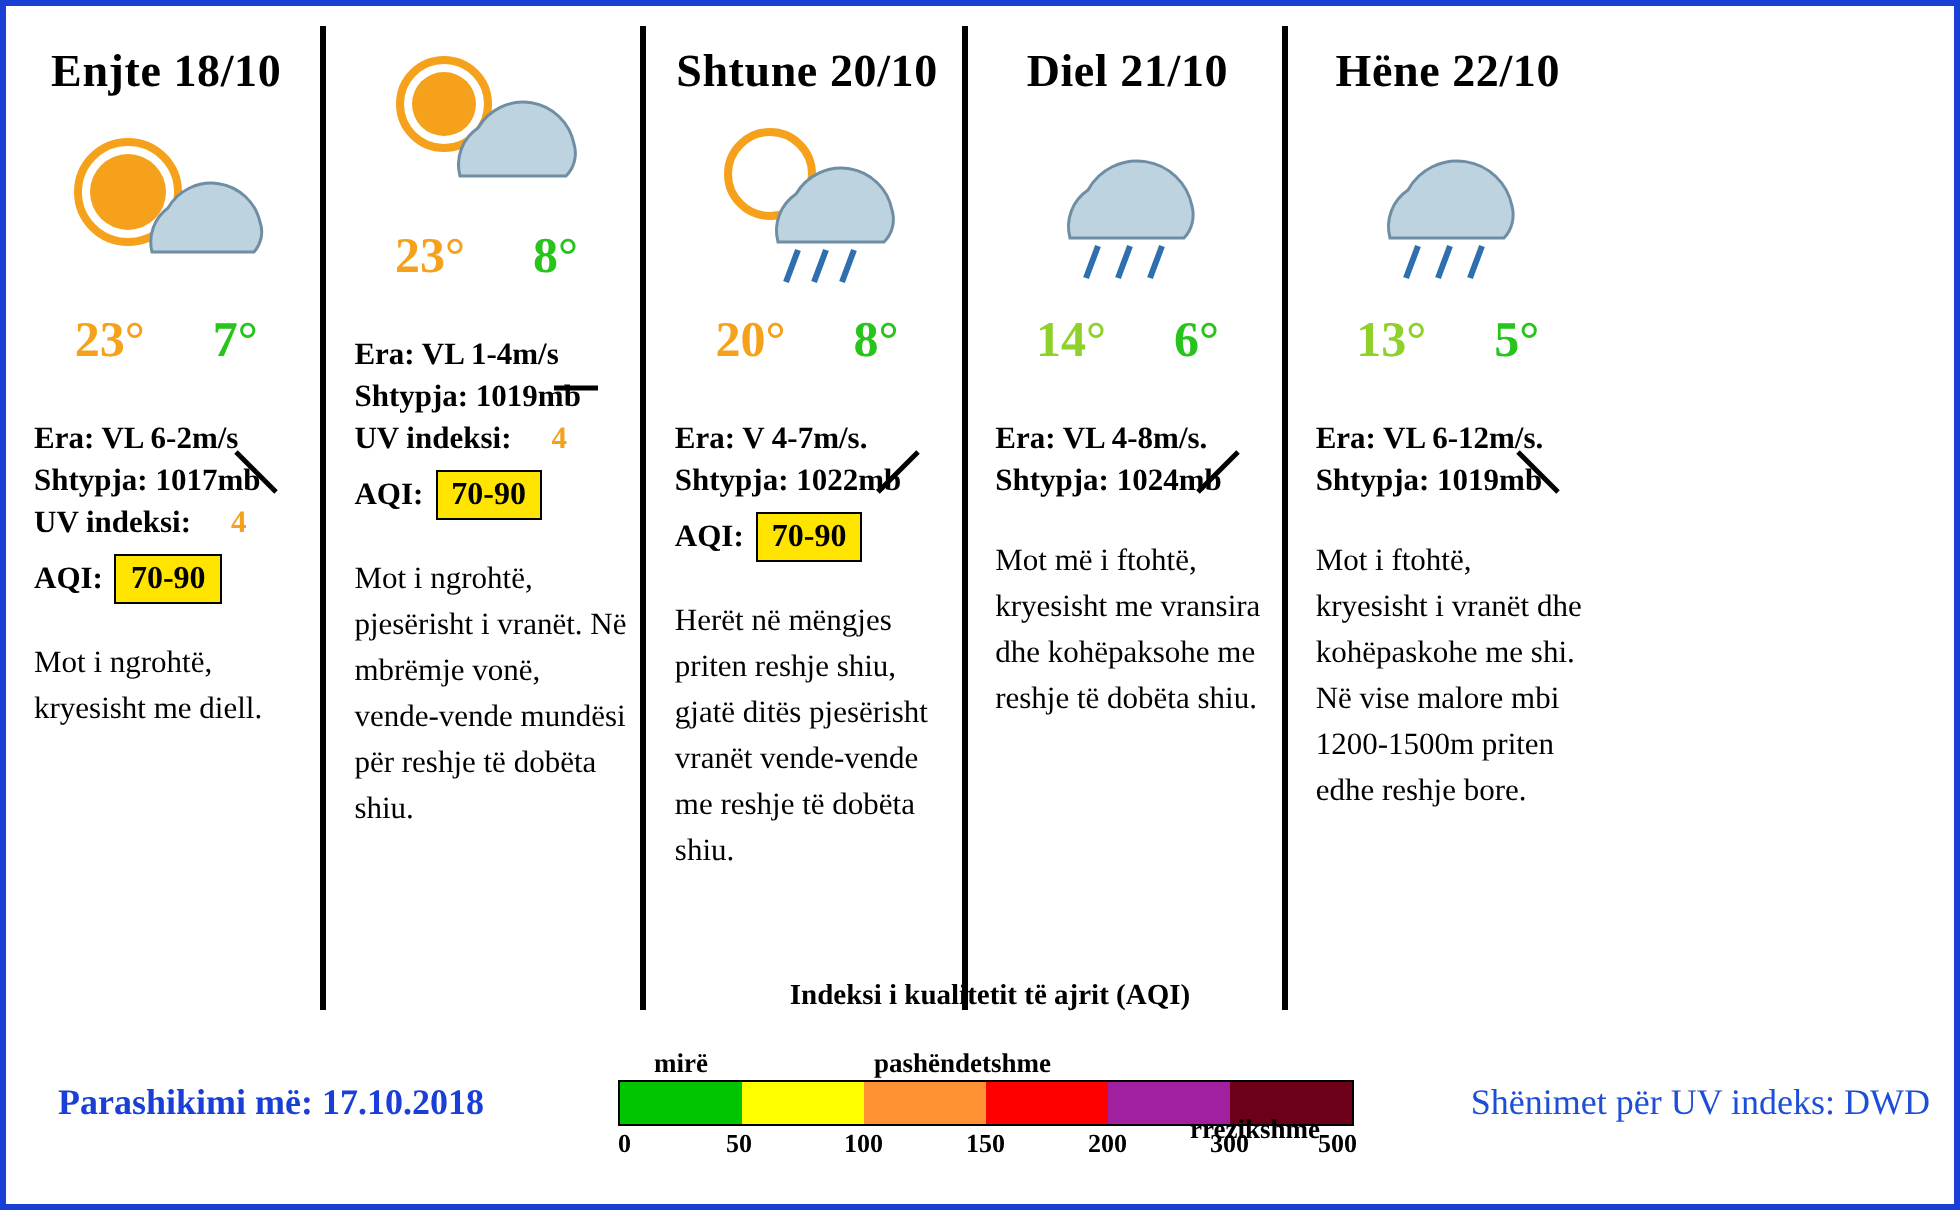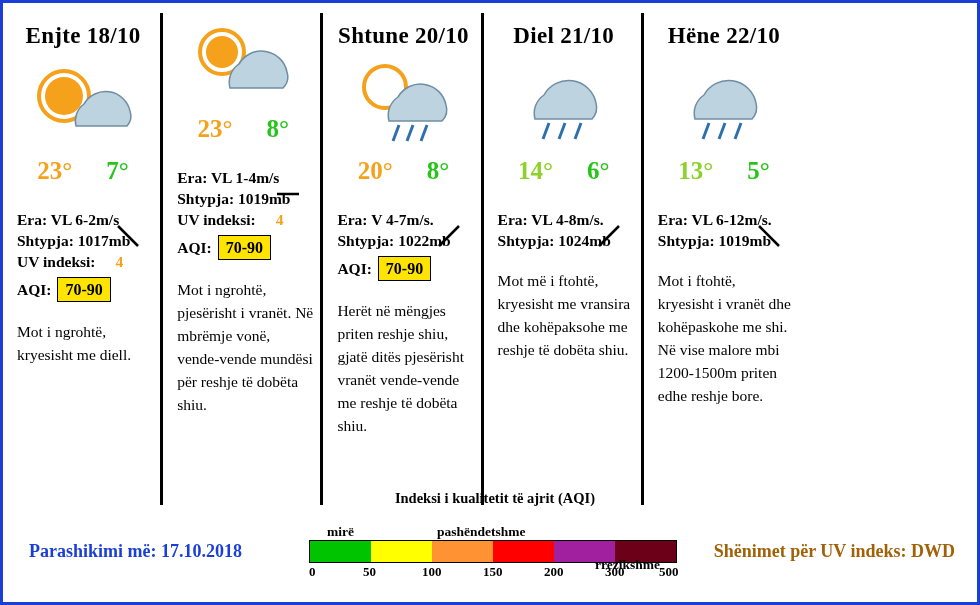--- a/index.html
+++ b/index.html
@@ -108,24 +108,24 @@
   
   .footer-left{
     position:absolute;
     left:26px;bottom:40px;
     color:#1a3fd6;
     font-size:18px;
     font-weight:bold;
   }
   .footer-right{
     position:absolute;
-    right:22px;bottom:40px;
-    color:#a16207;
+    right:12px;bottom:40px;
+    color:#1d4ed8;
     font-size:18px;
-    font-weight:bold;
+    font-weight:normal;
   }
   .legend{
     position:absolute;
     left:306px;bottom:22px;
     width:372px;
   }
   .legend-title{
     text-align:center;
     font-size:14.5px;
     font-weight:bold;

